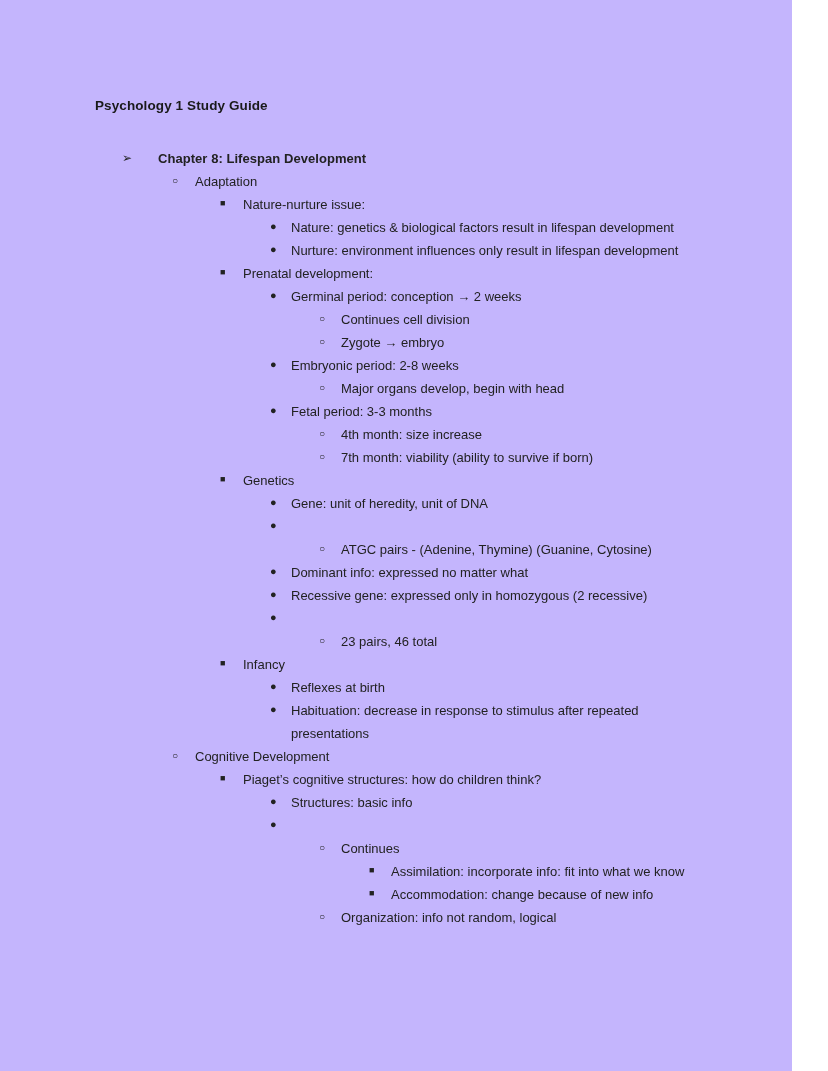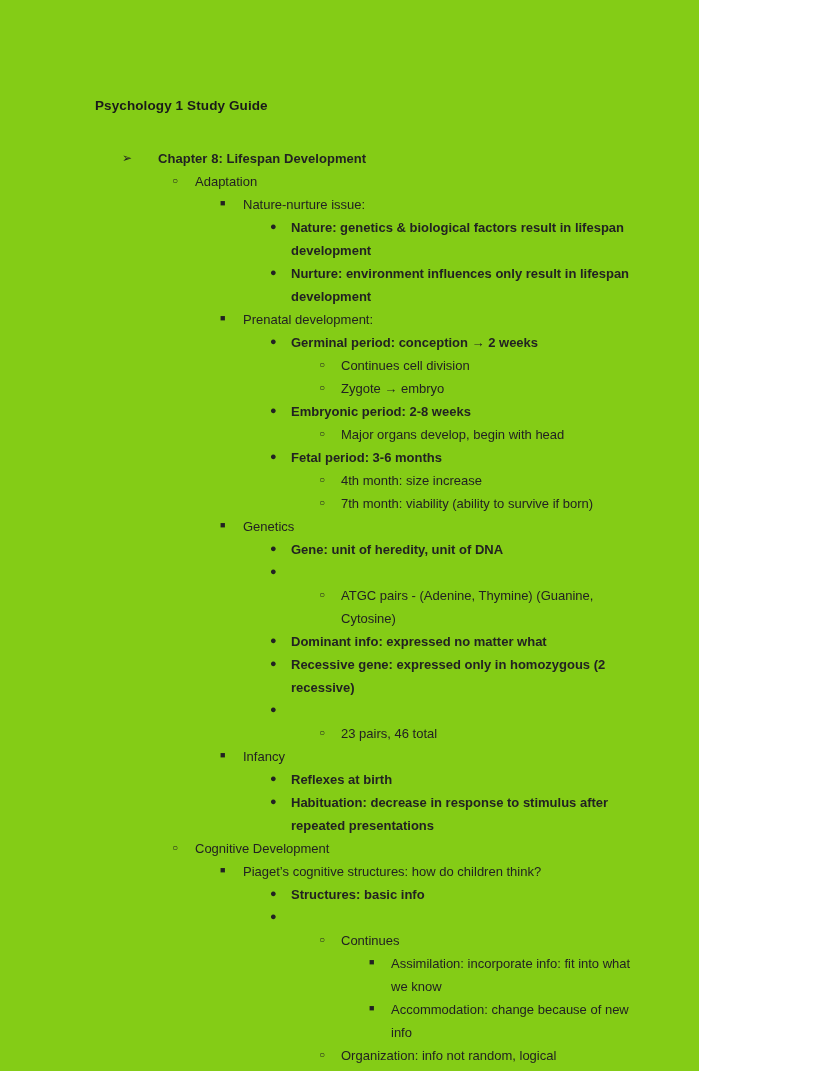--- a/index.html
+++ b/index.html
@@ -10,23 +10,23 @@
   body {
     width: 828px;
     height: 1071px;
     font-family: "Liberation Sans", sans-serif;
     color: #222222;
     -webkit-font-smoothing: antialiased;
   }
 
   .page {
     position: relative;
-    width: 699px;
+    width: 792px;
     height: 1071px;
-    background: #84cc16;
+    background: #c4b5fd;
     box-sizing: border-box;
     padding: 97px 58px 0 95px;
   }
 
   .doc-title {
     font-size: 13.5px;
     font-weight: bold;
     line-height: 18px;
     letter-spacing: 0.1px;
     color: #1a1a1a;
@@ -74,21 +74,21 @@
   .lvl2 { margin-left: 77px; }
   .lvl2 > .marker { width: 23px; font-size: 9px; line-height: 23px; }
 
   
   .lvl3 { margin-left: 125px; }
   .lvl3 > .marker { width: 23px; font-size: 9px; line-height: 23px; }
 
   
   .lvl4 { margin-left: 175px; }
   .lvl4 > .marker { width: 21px; font-size: 10px; line-height: 23px; }
-  .lvl4 > .text { max-width: 408px; font-weight: bold; }
+  .lvl4 > .text { max-width: 408px; }
 
   
   .lvl5 { margin-left: 224px; }
   .lvl5 > .marker { width: 22px; font-size: 9px; line-height: 23px; }
 
   
   .lvl6 { margin-left: 274px; }
   .lvl6 > .marker { width: 22px; font-size: 9px; line-height: 23px; }
 
   .marker.sq  { font-size: 9px; position: relative; top: -1px; }
@@ -143,21 +143,21 @@
       <div class="item lvl4">
         <span class="marker disc">●</span>
         <span class="text">Embryonic period: 2-8 weeks</span>
       </div>
       <div class="item lvl5">
         <span class="marker circ">○</span>
         <span class="text">Major organs develop, begin with head</span>
       </div>
       <div class="item lvl4">
         <span class="marker disc">●</span>
-        <span class="text">Fetal period: 3-6 months</span>
+        <span class="text">Fetal period: 3-3 months</span>
       </div>
       <div class="item lvl5">
         <span class="marker circ">○</span>
         <span class="text">4th month: size increase</span>
       </div>
       <div class="item lvl5">
         <span class="marker circ">○</span>
         <span class="text">7th month: viability (ability to survive if born)</span>
       </div>
       <div class="item lvl3">

